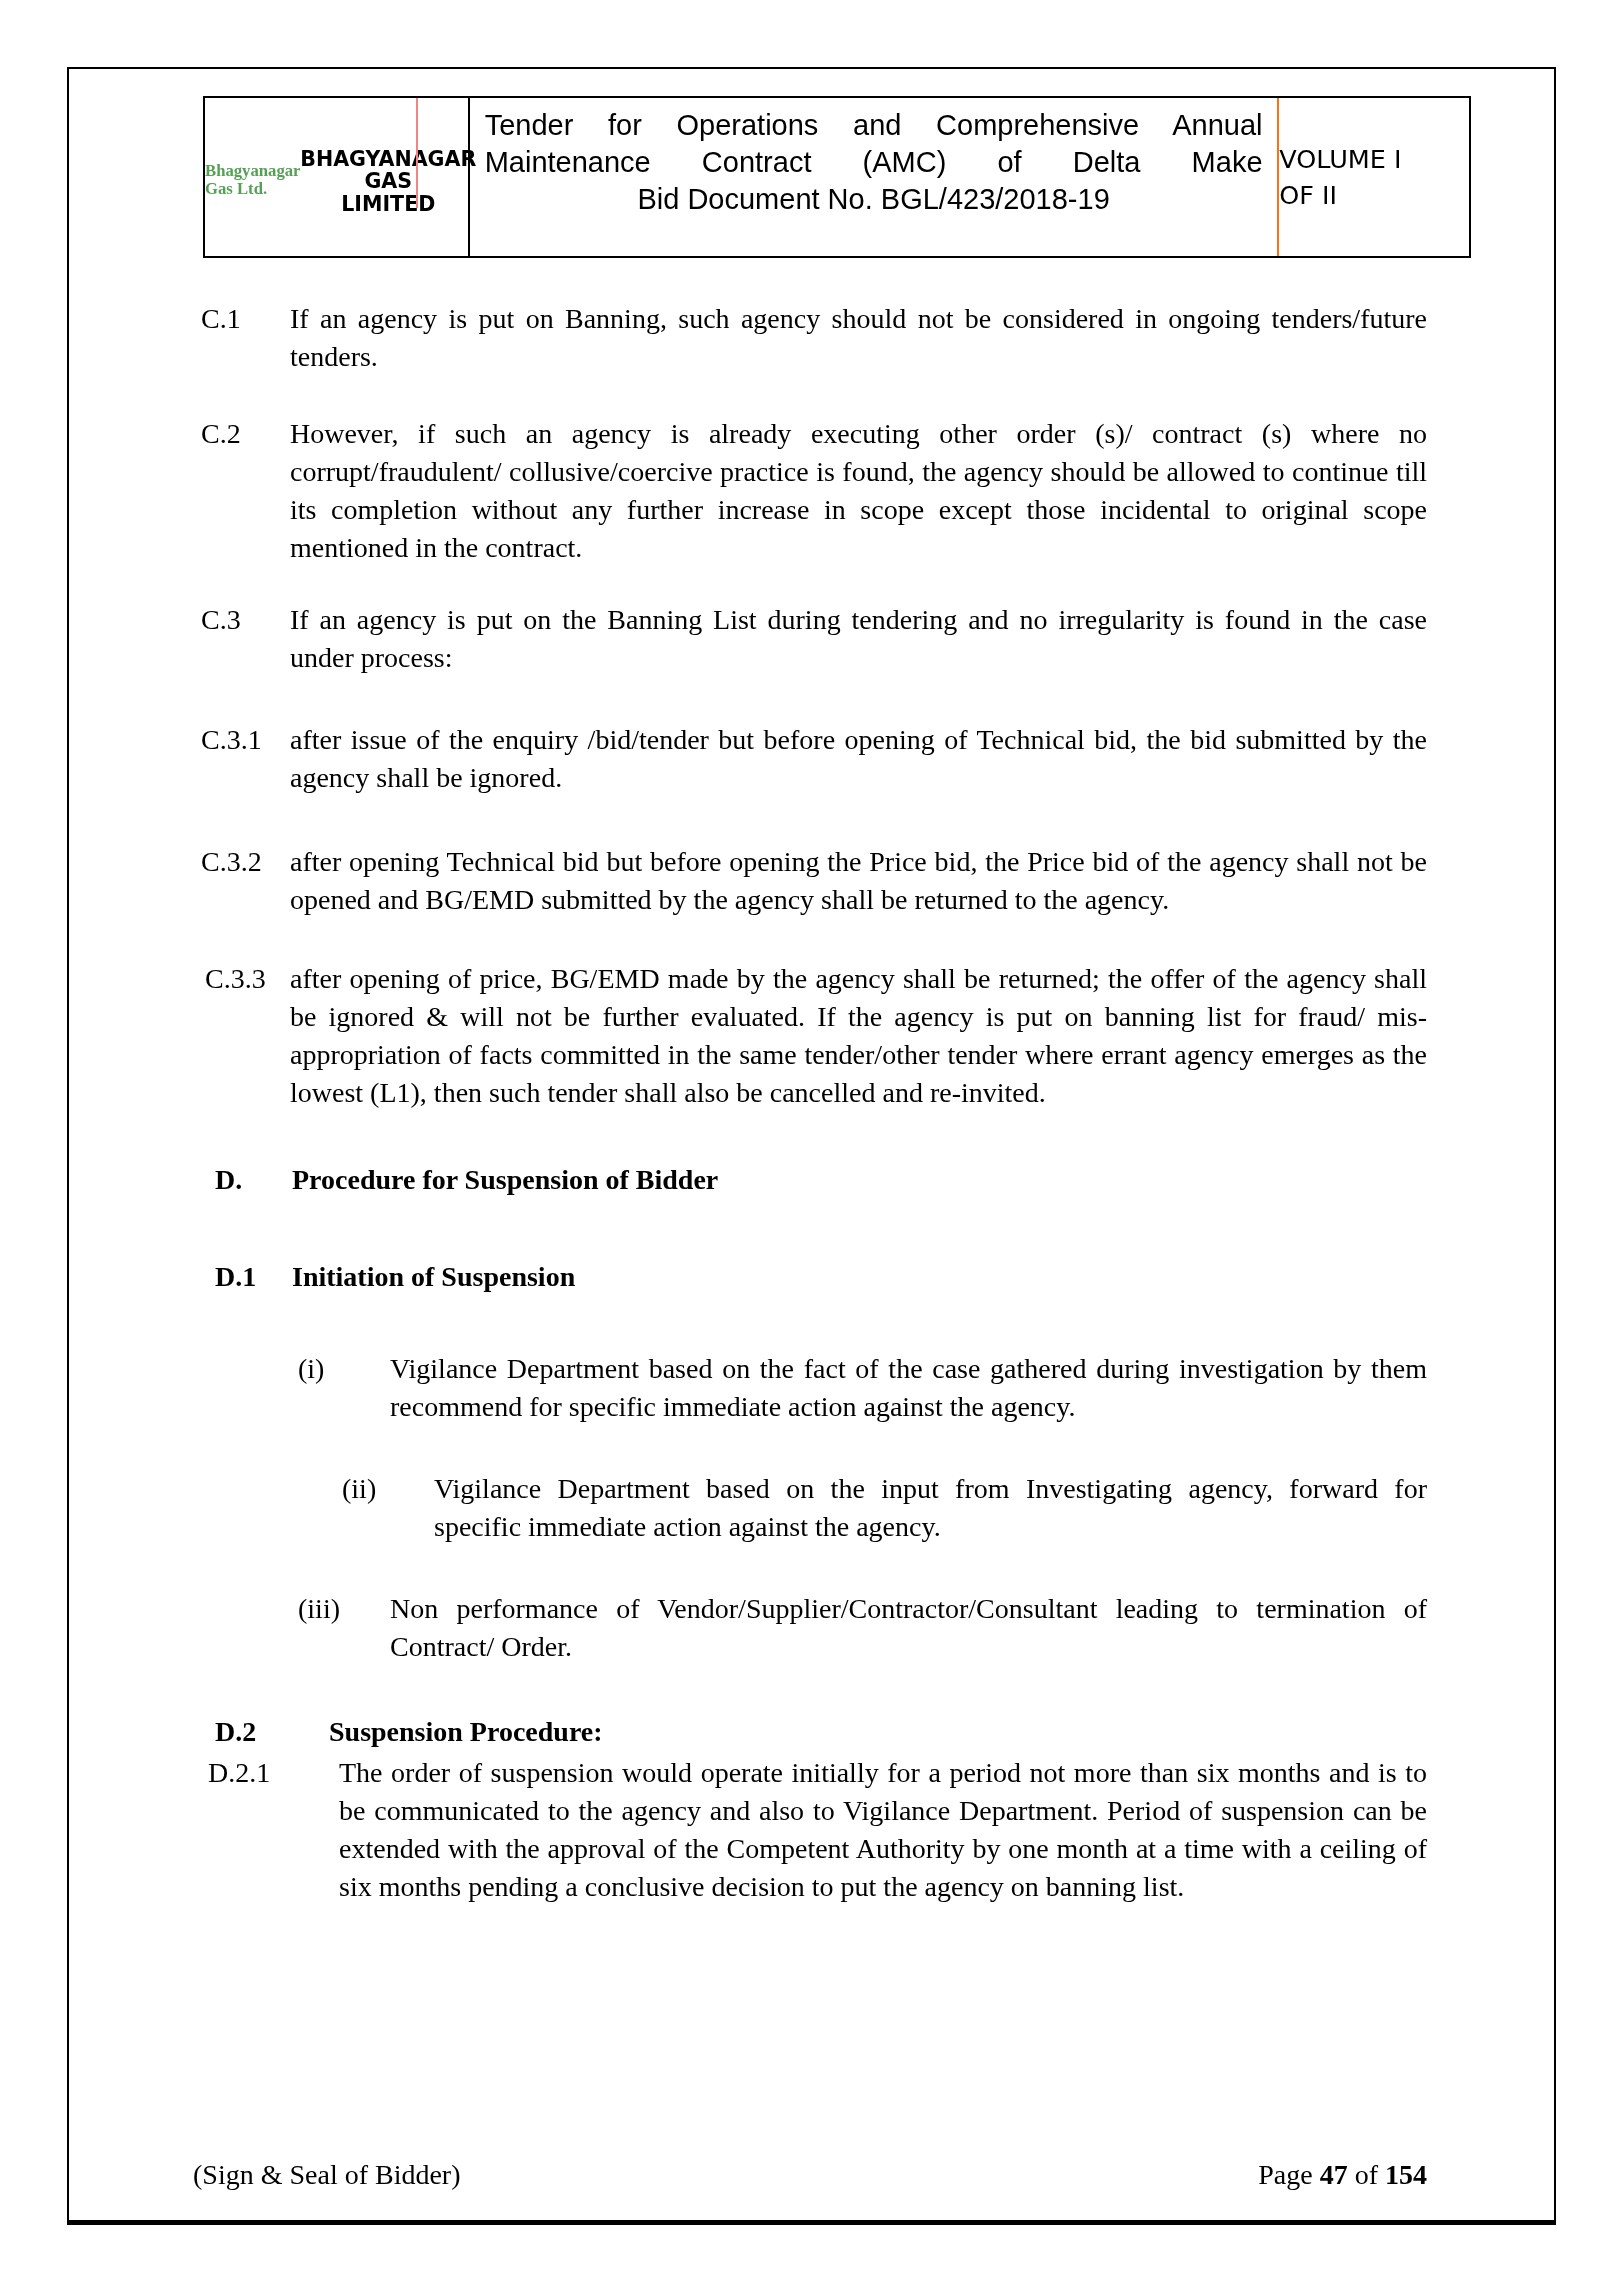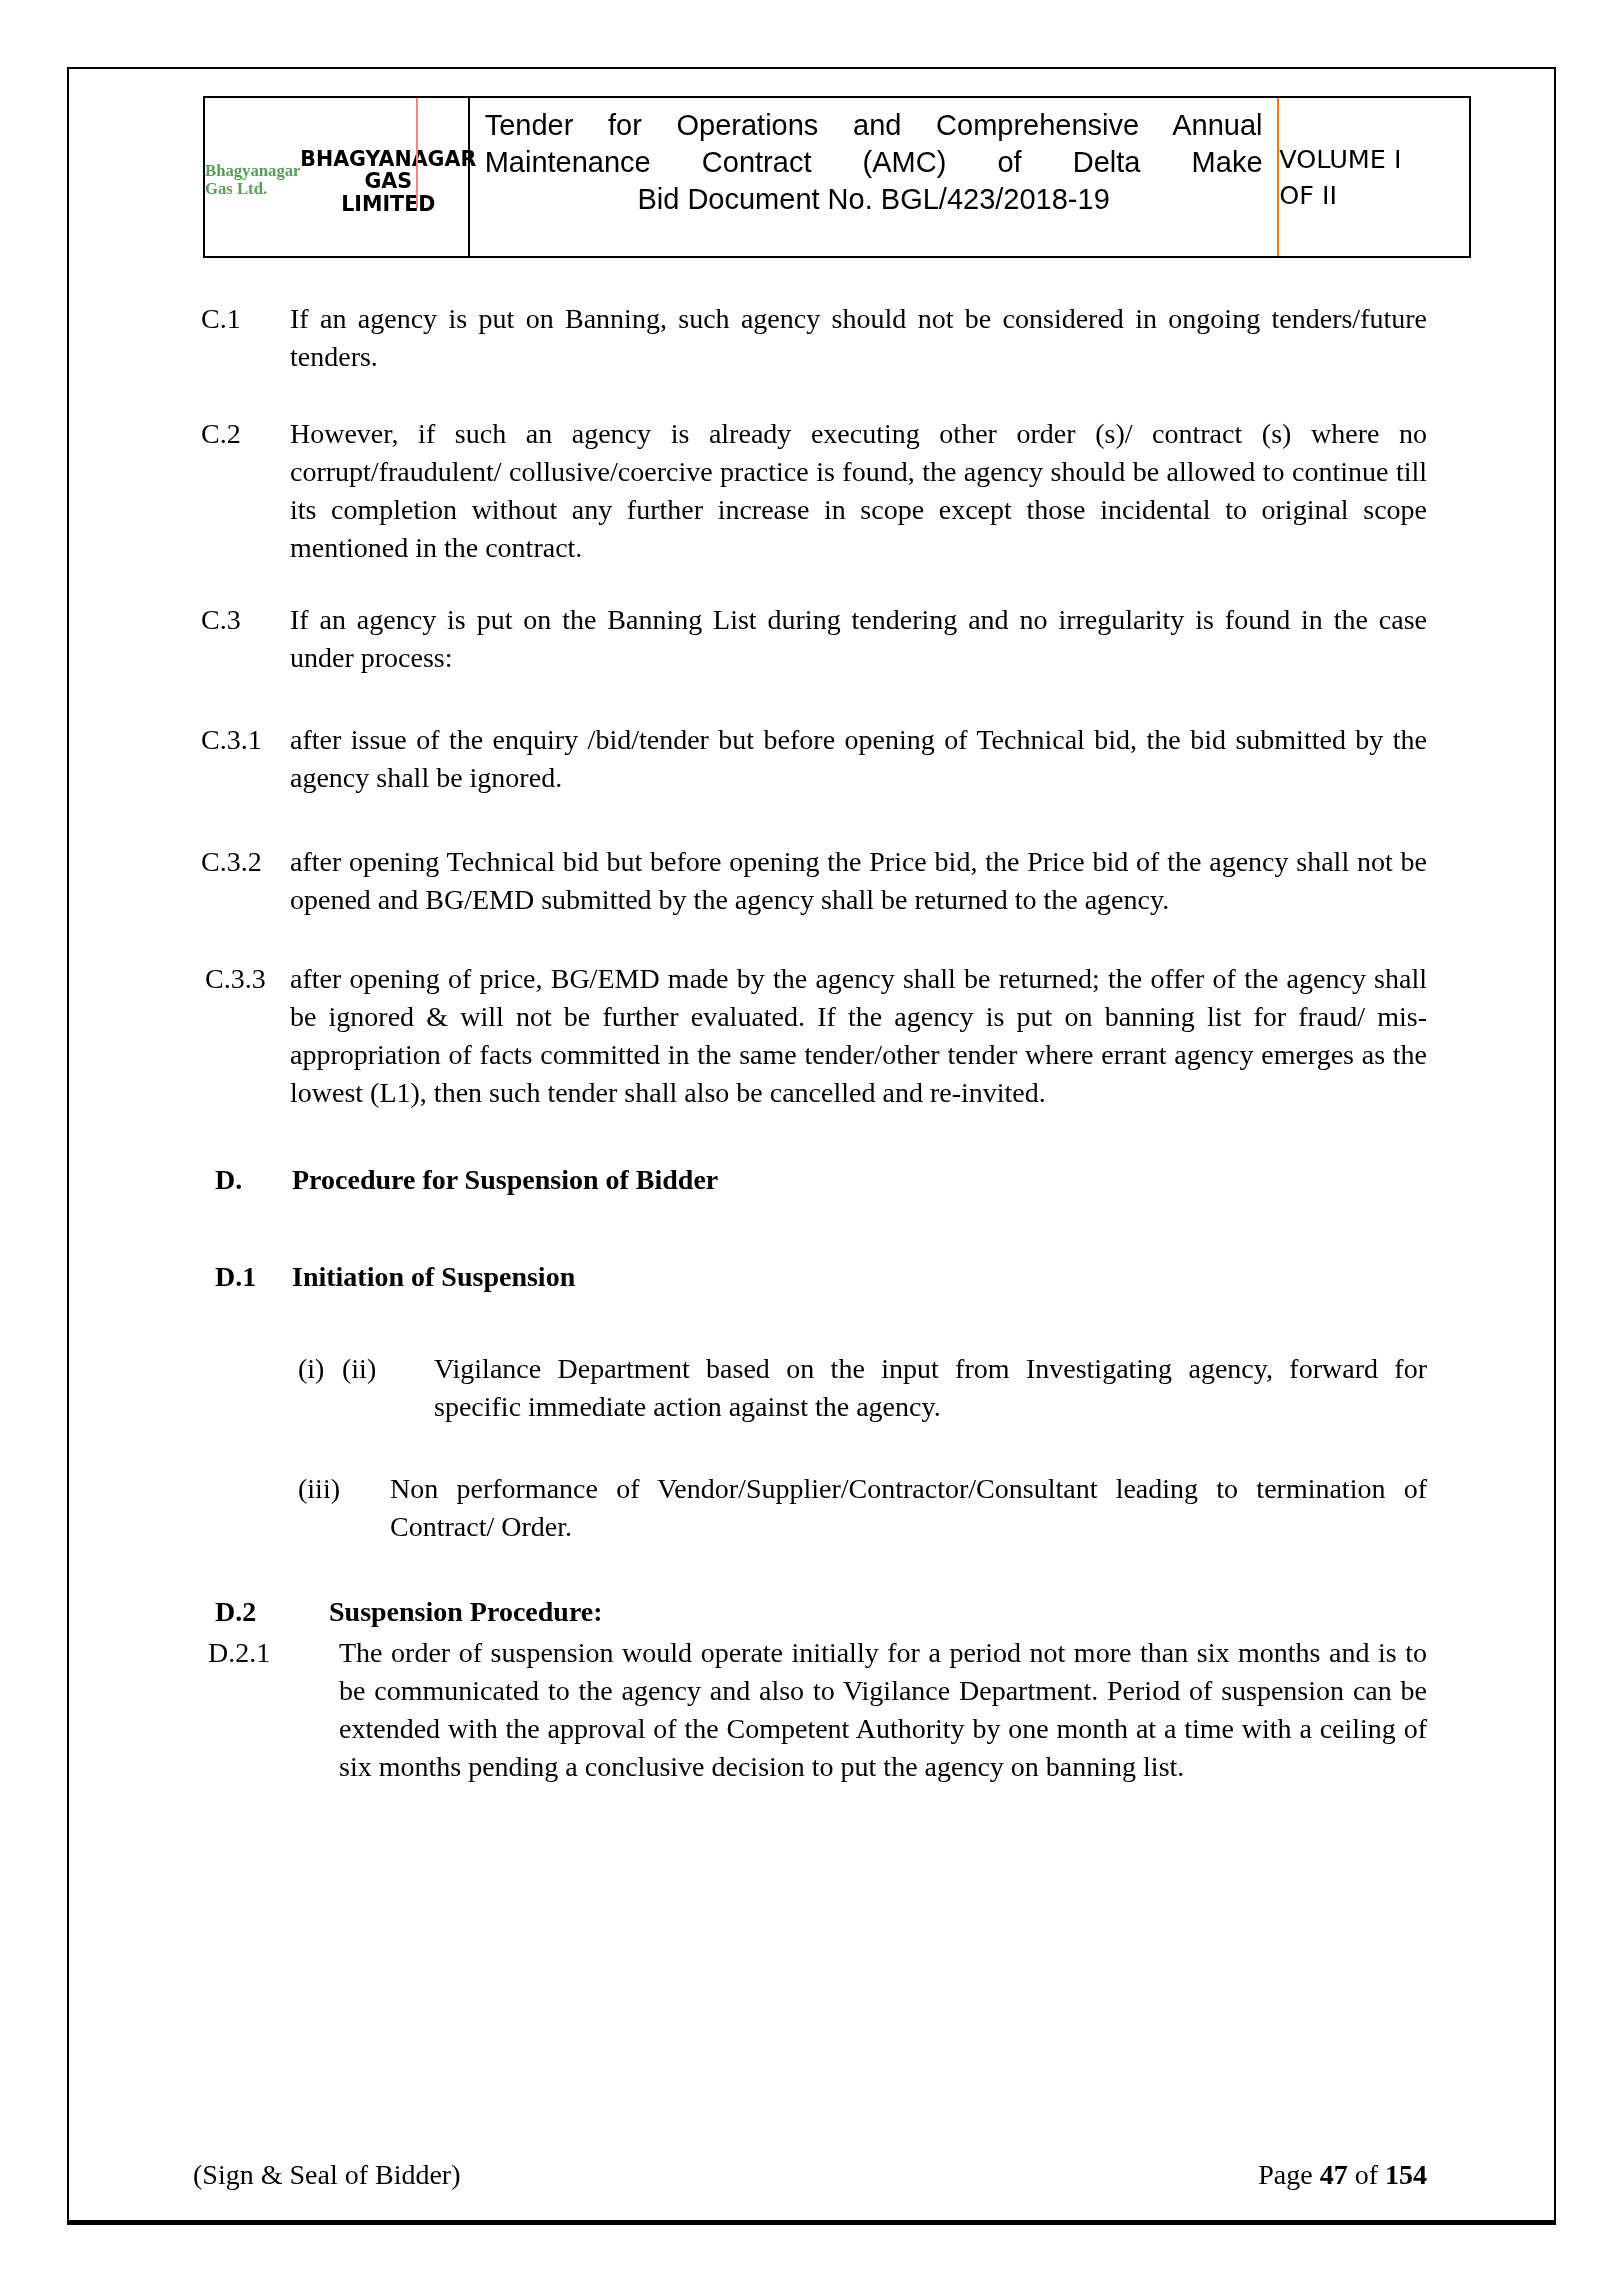--- a/index.html
+++ b/index.html
@@ -174,20 +174,21 @@
     </div>
 
     <div class="sec b-d head mt-d1">
       <span class="lbl">D.1</span>
       <div class="txt">Initiation of Suspension</div>
     </div>
 
 
     <div class="sec b-i mt-i1">
       <span class="lbl">(i)</span>
+      <div class="txt">Vigilance Department based on the fact of the case gathered during investigation by them recommend for specific immediate action against the agency.</div>
     </div>
 
     <div class="sec b-i mt-i2">
       <span class="lbl">(ii)</span>
       <div class="txt">Vigilance Department based on the input from Investigating agency, forward for specific immediate action against the agency.</div>
     </div>
 
     <div class="sec b-i mt-i3">
       <span class="lbl">(iii)</span>
       <div class="txt">Non performance of Vendor/Supplier/Contractor/Consultant leading to termination of Contract/ Order.</div>

